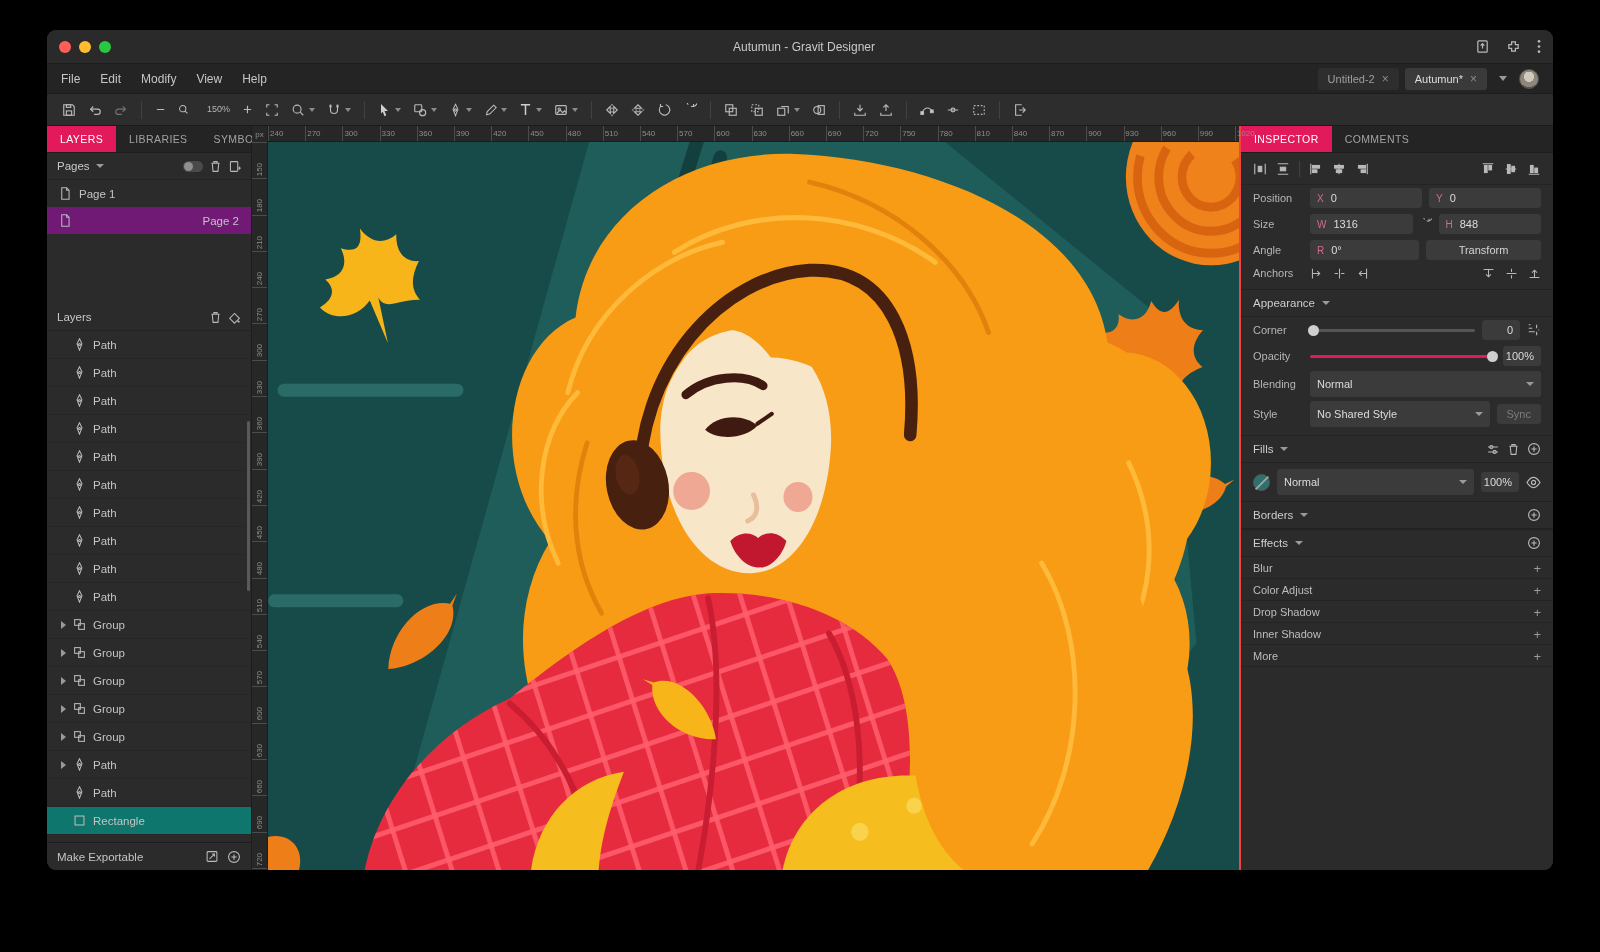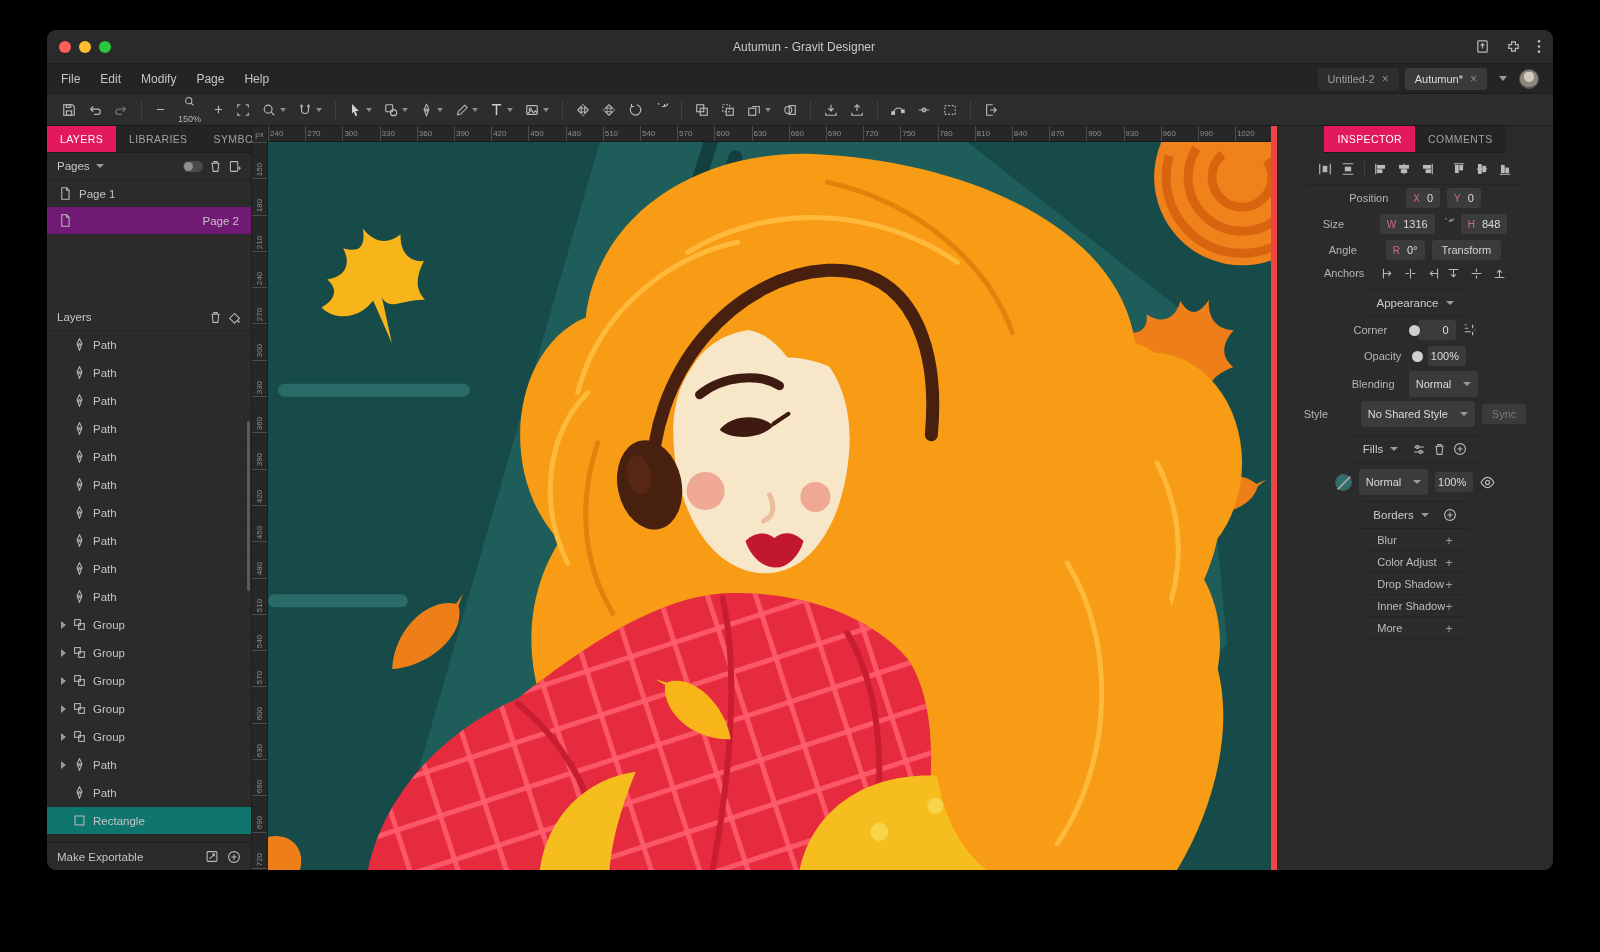--- a/index.html
+++ b/index.html
@@ -94,22 +94,22 @@
   .canvas-body { flex:1; display:flex; min-height:0;}
   .vruler { width:16px; background:#272728; border-right:1px solid #1c1c1c; display:flex;
     flex-direction:column;
     background-image:repeating-linear-gradient(to bottom, #4c4c4c 0 1px, transparent 1px 36.3px);}
   .vlbl{height:36.3px;font-size:8px;color:#8d8d8d;writing-mode:vertical-rl;transform:rotate(180deg);
     padding-top:2px; margin:0 auto; flex:0 0 auto;}
   .art { flex:1; min-width:0; }
   .art svg{width:100%;height:100%;display:block;}
 
   
-  .right-panel { width:282px; background:#2b2b2c; border-left:6px solid #ef4444;
-    display:flex; flex-direction:column; min-height:0; overflow:hidden;align-items:center;}
+  .right-panel { width:314px; background:#2b2b2c; border-left:2px solid #ef4444;
+    display:flex; flex-direction:column; min-height:0; overflow:hidden;}
   .align-row { height:32px; display:flex; align-items:center; padding:0 12px; gap:9px;
     border-bottom:1px solid #242424; flex:0 0 auto;}
   .align-sep{width:1px;height:16px;background:#414142;}
   .insp-row { min-height:26px; display:flex; align-items:center; gap:7px; padding:2px 12px; flex:0 0 auto;}
   .insp-label { width:50px; font-size:11px; color:#b5b5b5; flex:0 0 auto;}
   .field { display:flex; align-items:center; background:#3b3b3c; border-radius:3px;
     height:20px; padding:0 7px; font-size:11px; color:#dcdcdc;}
   .field .pfx{ color:#cf6a93; margin-right:7px; font-size:10px;}
   .f-grow{flex:1;}
   .btn { background:#3b3b3c; border-radius:3px; height:20px; display:flex; align-items:center;
@@ -163,21 +163,21 @@
         </svg>
     </div>
   </div>
 
   <div class="menubar">
     <div class="menu-items">
 
     <span class="menu-item">File</span>
         <span class="menu-item">Edit</span>
         <span class="menu-item">Modify</span>
-        <span class="menu-item">Page</span>
+        <span class="menu-item">View</span>
         <span class="menu-item">Help</span>
       </div>
     <div class="doc-tabs">
       <div style="display:flex;gap:6px;">
 
           <div class="doc-tab">
             <span>Untitled-2</span>
             <span class="close"></span>
           </div>
 
@@ -210,21 +210,21 @@
           <path d="M13 7H5a3 3 0 000 6h4"></path>
           <path d="M10 4l3 3-3 3"></path>
         </svg>
       </span>
     <span class="tb-sep"></span>
     <span class="tbtn">
         <svg class="ico" width="11" height="11" viewBox="0 0 12 12">
           <path d="M2 6h8"></path>
         </svg>
       </span>
-    <span class="tbtn" style="flex-direction:column;gap:8px">
+    <span class="tbtn" style="gap:18px">
       <svg class="ico" width="11" height="11" viewBox="0 0 14 14">
           <circle cx="6" cy="6" r="4"></circle>
           <path d="M9 9l3 3"></path>
         </svg>
       <span class="zoom-label">150%</span>
     </span>
     <span class="tbtn">
         <svg class="ico" width="11" height="11" viewBox="0 0 12 12">
           <path d="M2 6h8M6 2v8"></path>
         </svg>
@@ -998,20 +998,29 @@
       <div class="sec-head">
         <span class="sec-title">Borders</span>
         <span class="chev-s"></span>
         <span class="spacer"></span>
         <svg class="ico" width="14" height="14" viewBox="0 0 16 16">
             <circle cx="8" cy="8" r="6.2"></circle>
             <path d="M8 5v6M5 8h6"></path>
           </svg>
       </div>
 
+      <div class="sec-head">
+        <span class="sec-title">Effects</span>
+        <span class="chev-s"></span>
+        <span class="spacer"></span>
+        <svg class="ico" width="14" height="14" viewBox="0 0 16 16">
+            <circle cx="8" cy="8" r="6.2"></circle>
+            <path d="M8 5v6M5 8h6"></path>
+          </svg>
+      </div>
       <div>
 
           <div class="fx-row">
             <span class="fx-label">Blur</span>
             <span class="spacer"></span>
             <span class="plus"></span>
           </div>
 
           <div class="fx-row">
             <span class="fx-label">Color Adjust</span>

